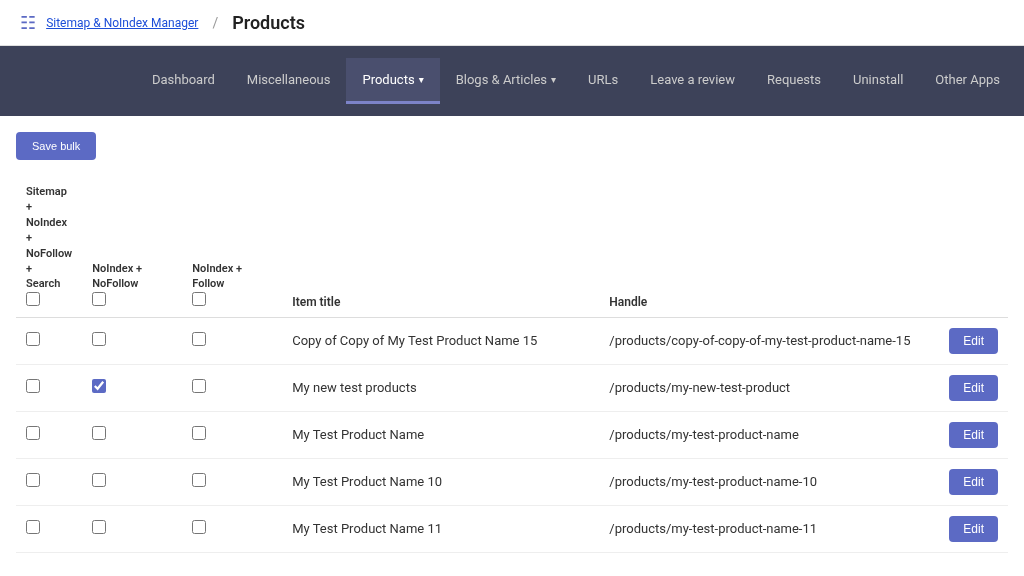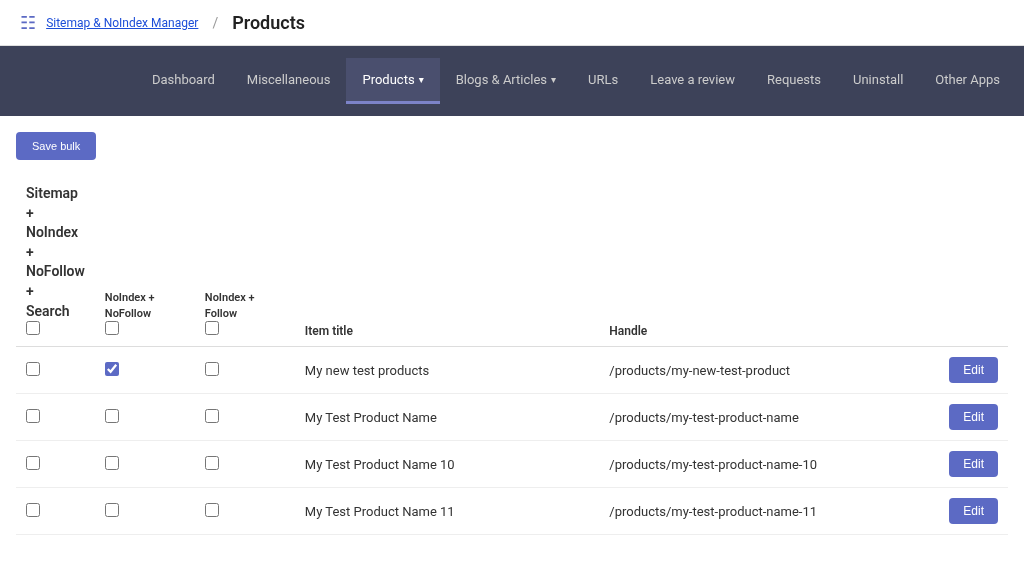--- a/index.html
+++ b/index.html
@@ -138,37 +138,45 @@
   <a class="nav-item">Other Apps</a>
 </nav>
 
 <div class="main-content">
   <button class="save-bulk-btn">Save bulk</button>
 
   <table class="product-table">
     <thead>
       <tr>
         <th class="col-check1">
-          <span style="font-size:14px; line-height:1.4; display:block;">Sitemap +<br>NoIndex +<br>NoFollow +<br>Search</span>
+          <span style="font-size:11px; line-height:1.4; display:block;">Sitemap +<br>NoIndex +<br>NoFollow +<br>Search</span>
           <input type="checkbox" style="">
         </th>
         <th class="col-check2">
           <span style="font-size:11px; line-height:1.4; display:block;">NoIndex +<br>NoFollow</span>
           <input type="checkbox" style="">
         </th>
         <th class="col-check3">
           <span style="font-size:11px; line-height:1.4; display:block;">NoIndex +<br>Follow</span>
           <input type="checkbox" style="">
         </th>
         <th class="col-title">Item title</th>
         <th class="col-handle">Handle</th>
         <th class="col-action"></th>
       </tr>
     </thead>
     <tbody id="table-body">
+    <tr>
+          <td><input type="checkbox" style=""></td>
+          <td><input type="checkbox" style=""></td>
+          <td><input type="checkbox" style=""></td>
+          <td>Copy of Copy of My Test Product Name 15</td>
+          <td class="handle-text">/products/copy-of-copy-of-my-test-product-name-15</td>
+          <td><button class="edit-btn">Edit</button></td>
+        </tr>
         <tr>
           <td><input type="checkbox" style=""></td>
           <td><input type="checkbox" checked="" style=""></td>
           <td><input type="checkbox" style=""></td>
           <td>My new test products</td>
           <td class="handle-text">/products/my-new-test-product</td>
           <td><button class="edit-btn">Edit</button></td>
         </tr>
         <tr>
           <td><input type="checkbox" style=""></td>

